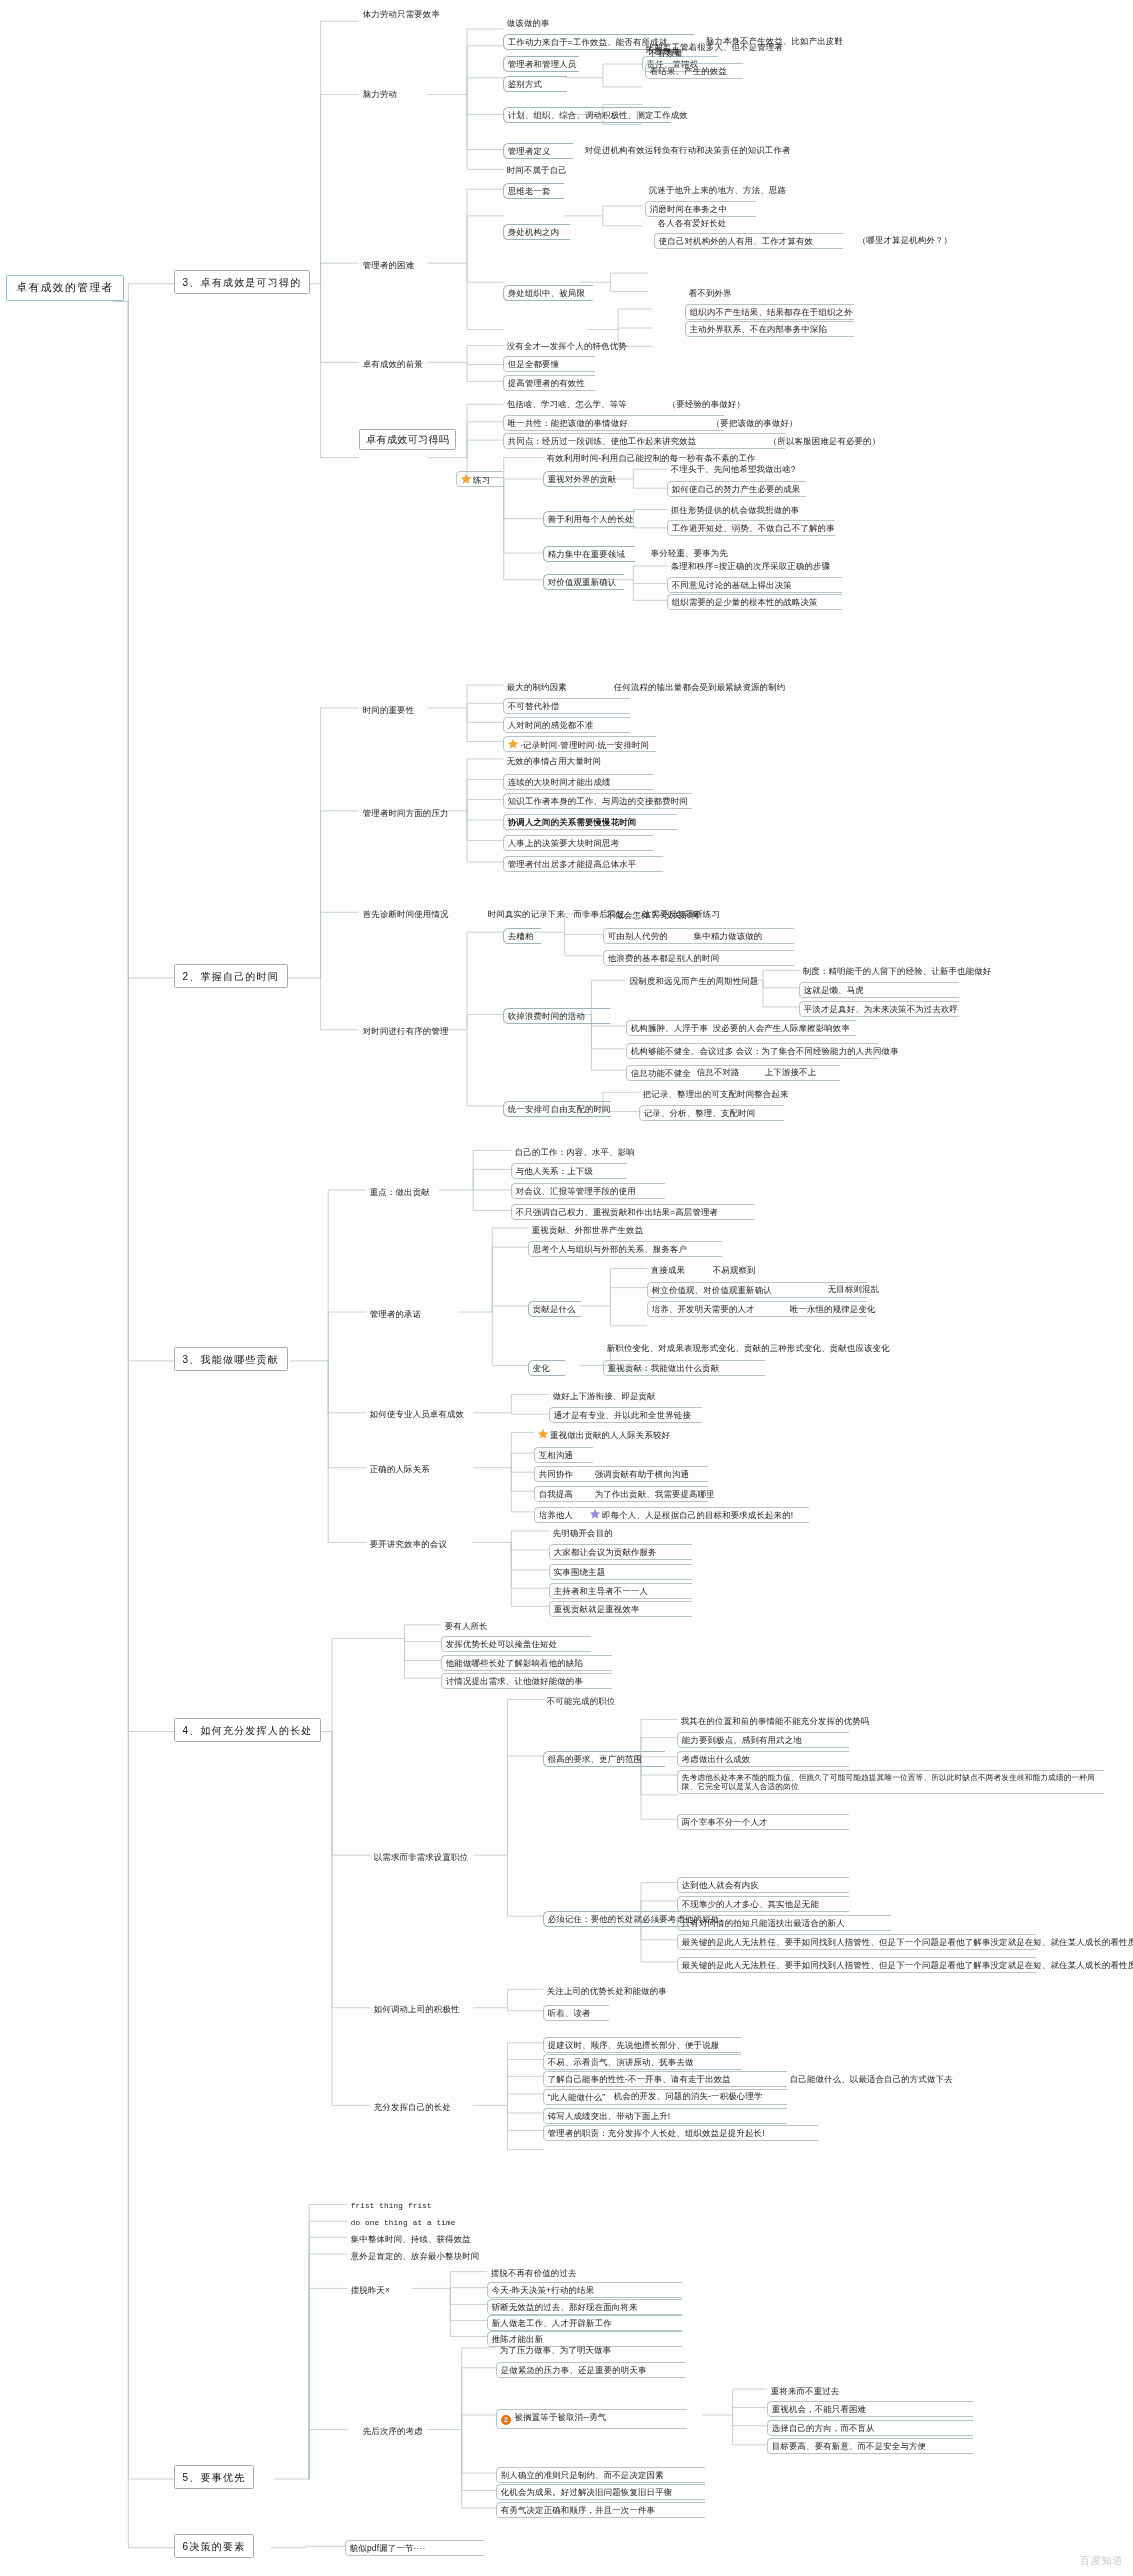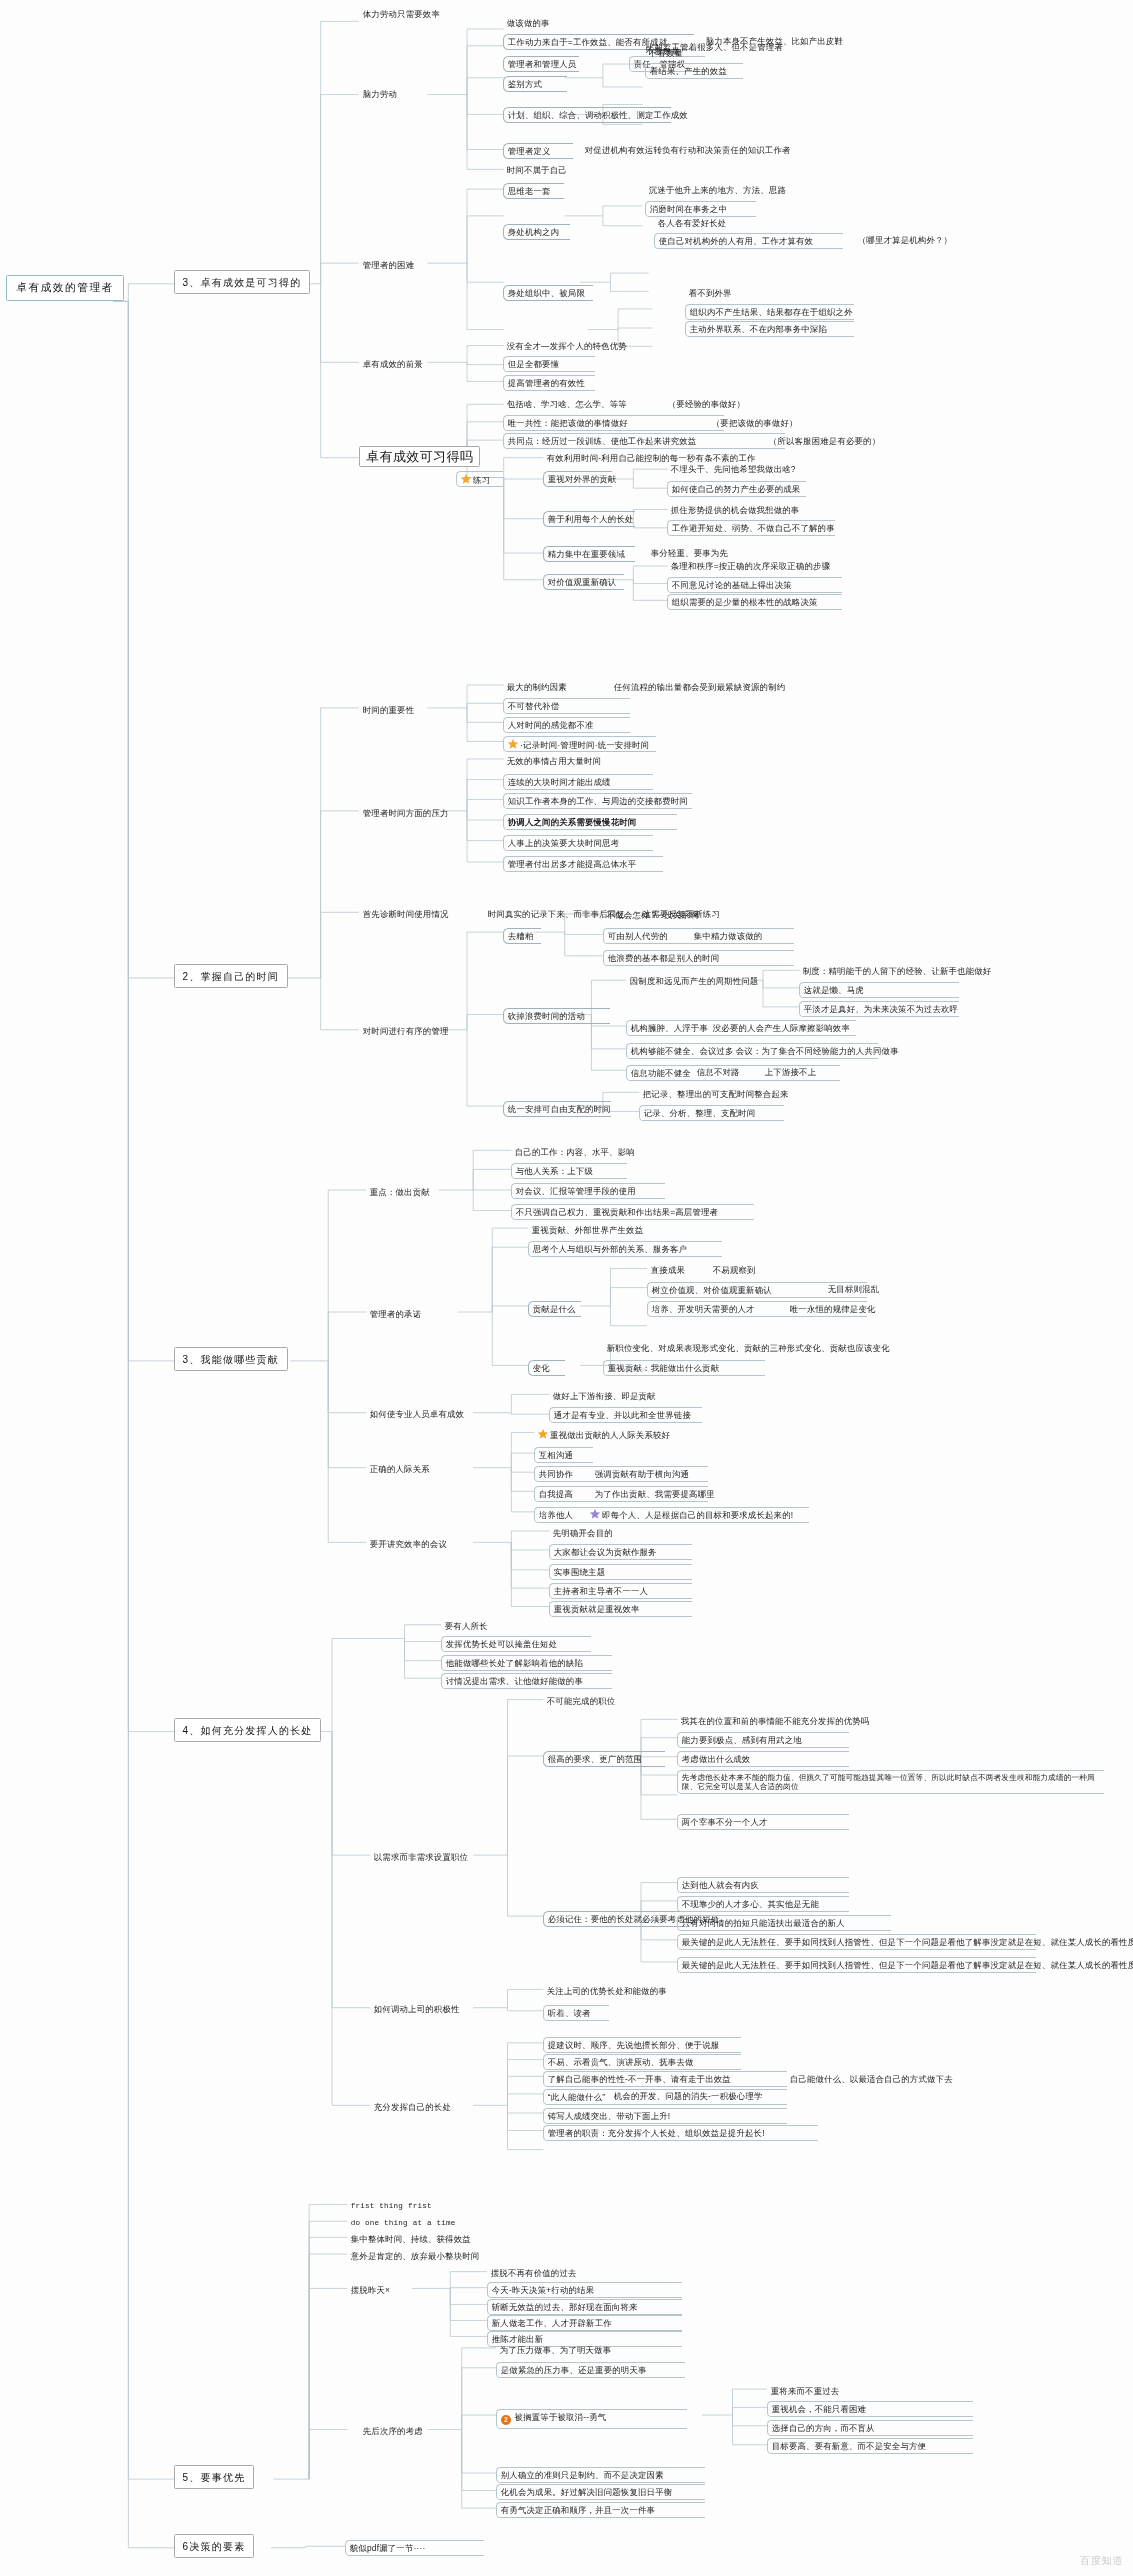--- a/index.html
+++ b/index.html
@@ -276,21 +276,21 @@
 
   <div class="node n-l1" style="left:174px; top:270px;">3、卓有成效是可习得的</div>
 
   <div class="node n-plain" style="left:359px; top:7.6px;">体力劳动只需要效率</div>
   <div class="node n-plain" style="left:359px; top:87px;">脑力劳动</div>
   <div class="node n-plain" style="left:503px; top:16px;">做该做的事</div>
   <div class="node n-l2" style="left:503px; top:34px; width:191px;">工作动力来自于=工作效益、能否有所成就</div>
   <div class="node n-plain" style="left:702px; top:34px;">脑力本身不产生效益、比如产出皮鞋</div>
   <div class="node n-l2" style="left:503px; top:56px; width:76px;">管理者和管理人员</div>
   <div class="node n-plain" style="left:642px; top:40px;">比如监工管着很多人、但不是管理者</div>
-  <div class="node n-l3" style="left:629px; top:56px; width:76px;">责任、管辖权</div>
+  <div class="node n-l3" style="left:642px; top:56px; width:76px;">责任、管辖权</div>
   <div class="node n-l2" style="left:503px; top:76px; width:64px;">鉴别方式</div>
   <div class="node n-plain" style="left:642px; top:44px;">不看数量</div>
 
   <div class="node n-plain" style="left:645px; top:46px;">不看数量</div>
   <div class="node n-l3" style="left:645px; top:63px; width:98px;">看结果、产生的效益</div>
 
   <div class="node n-l2" style="left:503px; top:107px; width:168px;">计划、组织、综合、调动积极性、测定工作成效</div>
   <div class="node n-l2" style="left:503px; top:143px; width:70px;">管理者定义</div>
   <div class="node n-plain" style="left:581px; top:143px;">对促进机构有效运转负有行动和决策责任的知识工作者</div>
   <div class="node n-plain" style="left:359px; top:258px;">管理者的困难</div>
@@ -306,21 +306,21 @@
 
   <div class="node n-plain" style="left:685px; top:286px;">看不到外界</div>
 
   <div class="node n-l3" style="left:685px; top:304px; width:169px;">组织内不产生结果、结果都存在于组织之外</div>
   <div class="node n-l3" style="left:685px; top:321px; width:169px;">主动外界联系、不在内部事务中深陷</div>
 
   <div class="node n-plain" style="left:359px; top:357px;">卓有成效的前景</div>
   <div class="node n-plain" style="left:503px; top:339px;">没有全才—发挥个人的特色优势</div>
   <div class="node n-l3" style="left:503px; top:356px; width:92px;">但是全都要懂</div>
   <div class="node n-l3" style="left:503px; top:375px; width:92px;">提高管理者的有效性</div>
-  <div class="node n-l1" style="left:359px; top:446px; padding:3.1px 6.1px; font-size:13px; letter-spacing:0.4px;">卓有成效可习得吗</div>
+  <div class="node n-l1" style="left:359px; top:429px; padding:3.1px 6.1px; font-size:10px; letter-spacing:0.4px;">卓有成效可习得吗</div>
   <div class="node n-plain" style="left:503px; top:397px;">包括啥、学习啥、怎么学、等等</div>
   <div class="node n-plain" style="left:664px; top:397px;">（要经验的事做好）</div>
   <div class="node n-l3" style="left:503px; top:415px; width:221px;">唯一共性：能把该做的事情做好</div>
   <div class="node n-plain" style="left:708px; top:416px;">（要把该做的事做好）</div>
   <div class="node n-l3" style="left:503px; top:433px; width:282px;">共同点：经历过一段训练、使他工作起来讲究效益</div>
   <div class="node n-plain" style="left:765px; top:434px;">（所以客服困难是有必要的）</div>
 
   <div class="node n-l3" style="left:456px; top:471px; width:47px;">
     <svg class="star" viewBox="0 0 24 24">
         <polygon points="12,1 15,8.6 23,9.2 17,14.4 18.9,22 12,17.8 5.1,22 7,14.4 1,9.2 9,8.6" fill="#f5a623" stroke="#d98b10" stroke-width="0.8"></polygon>

